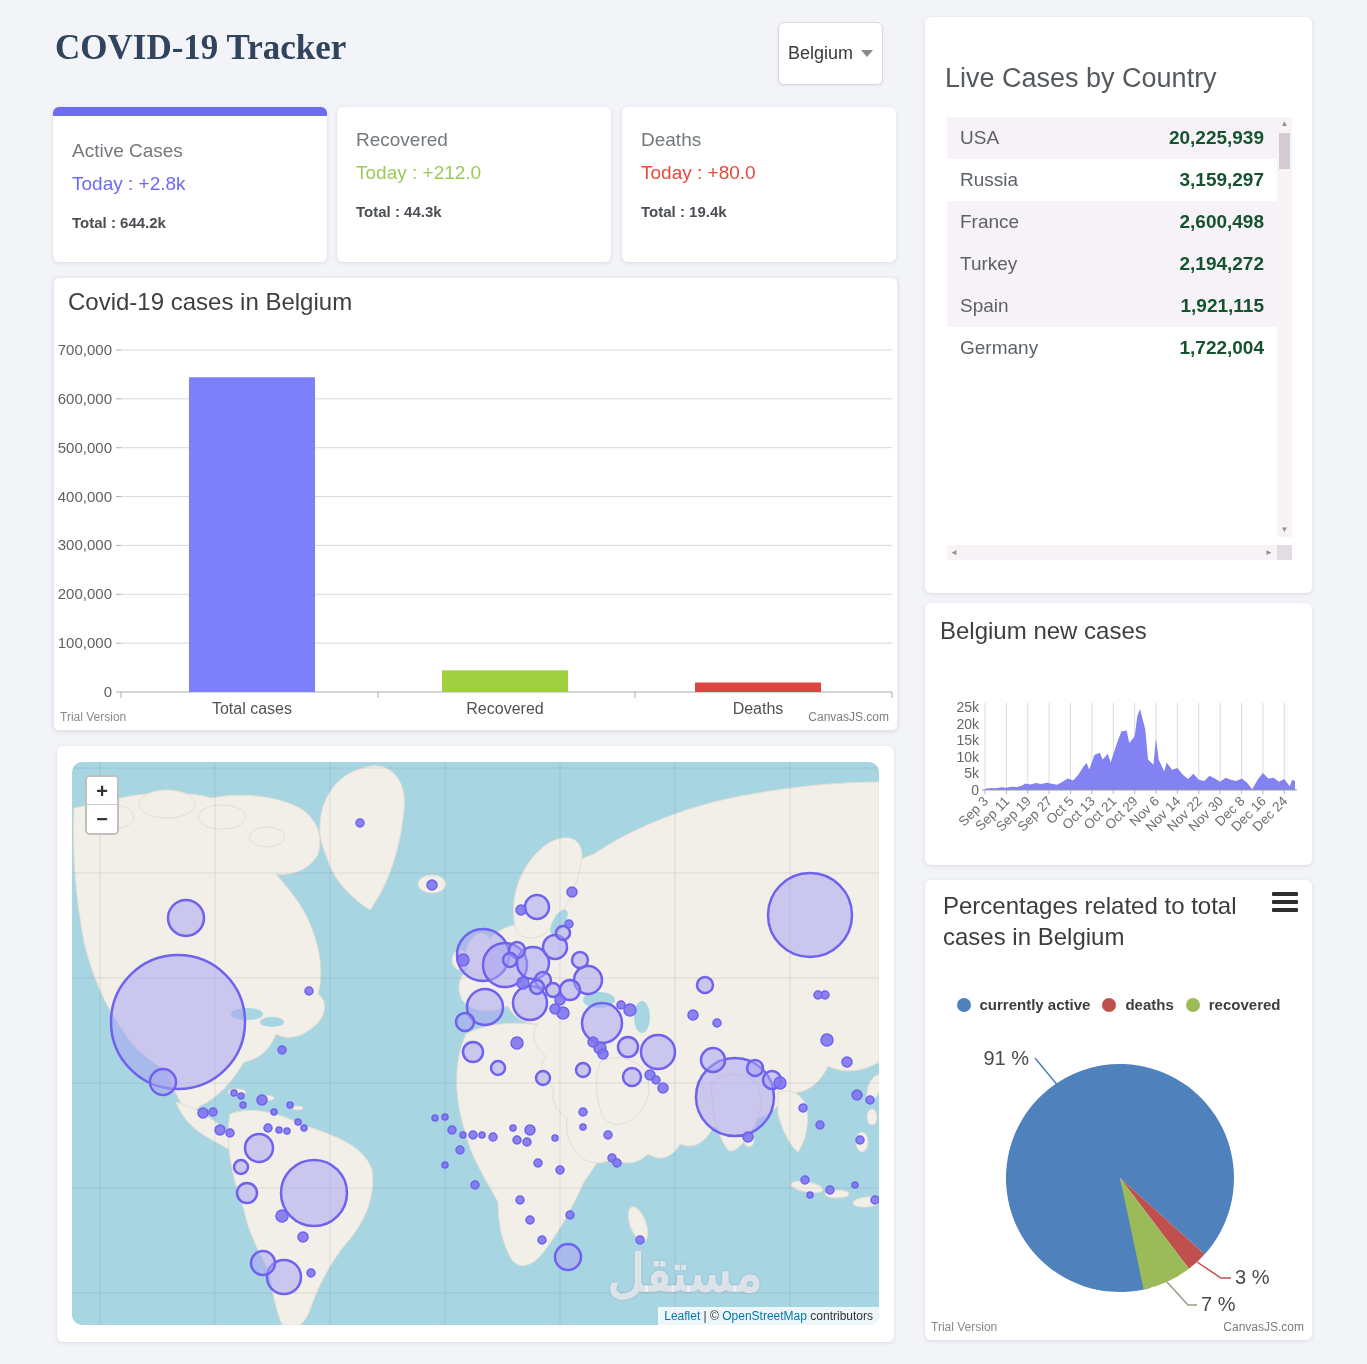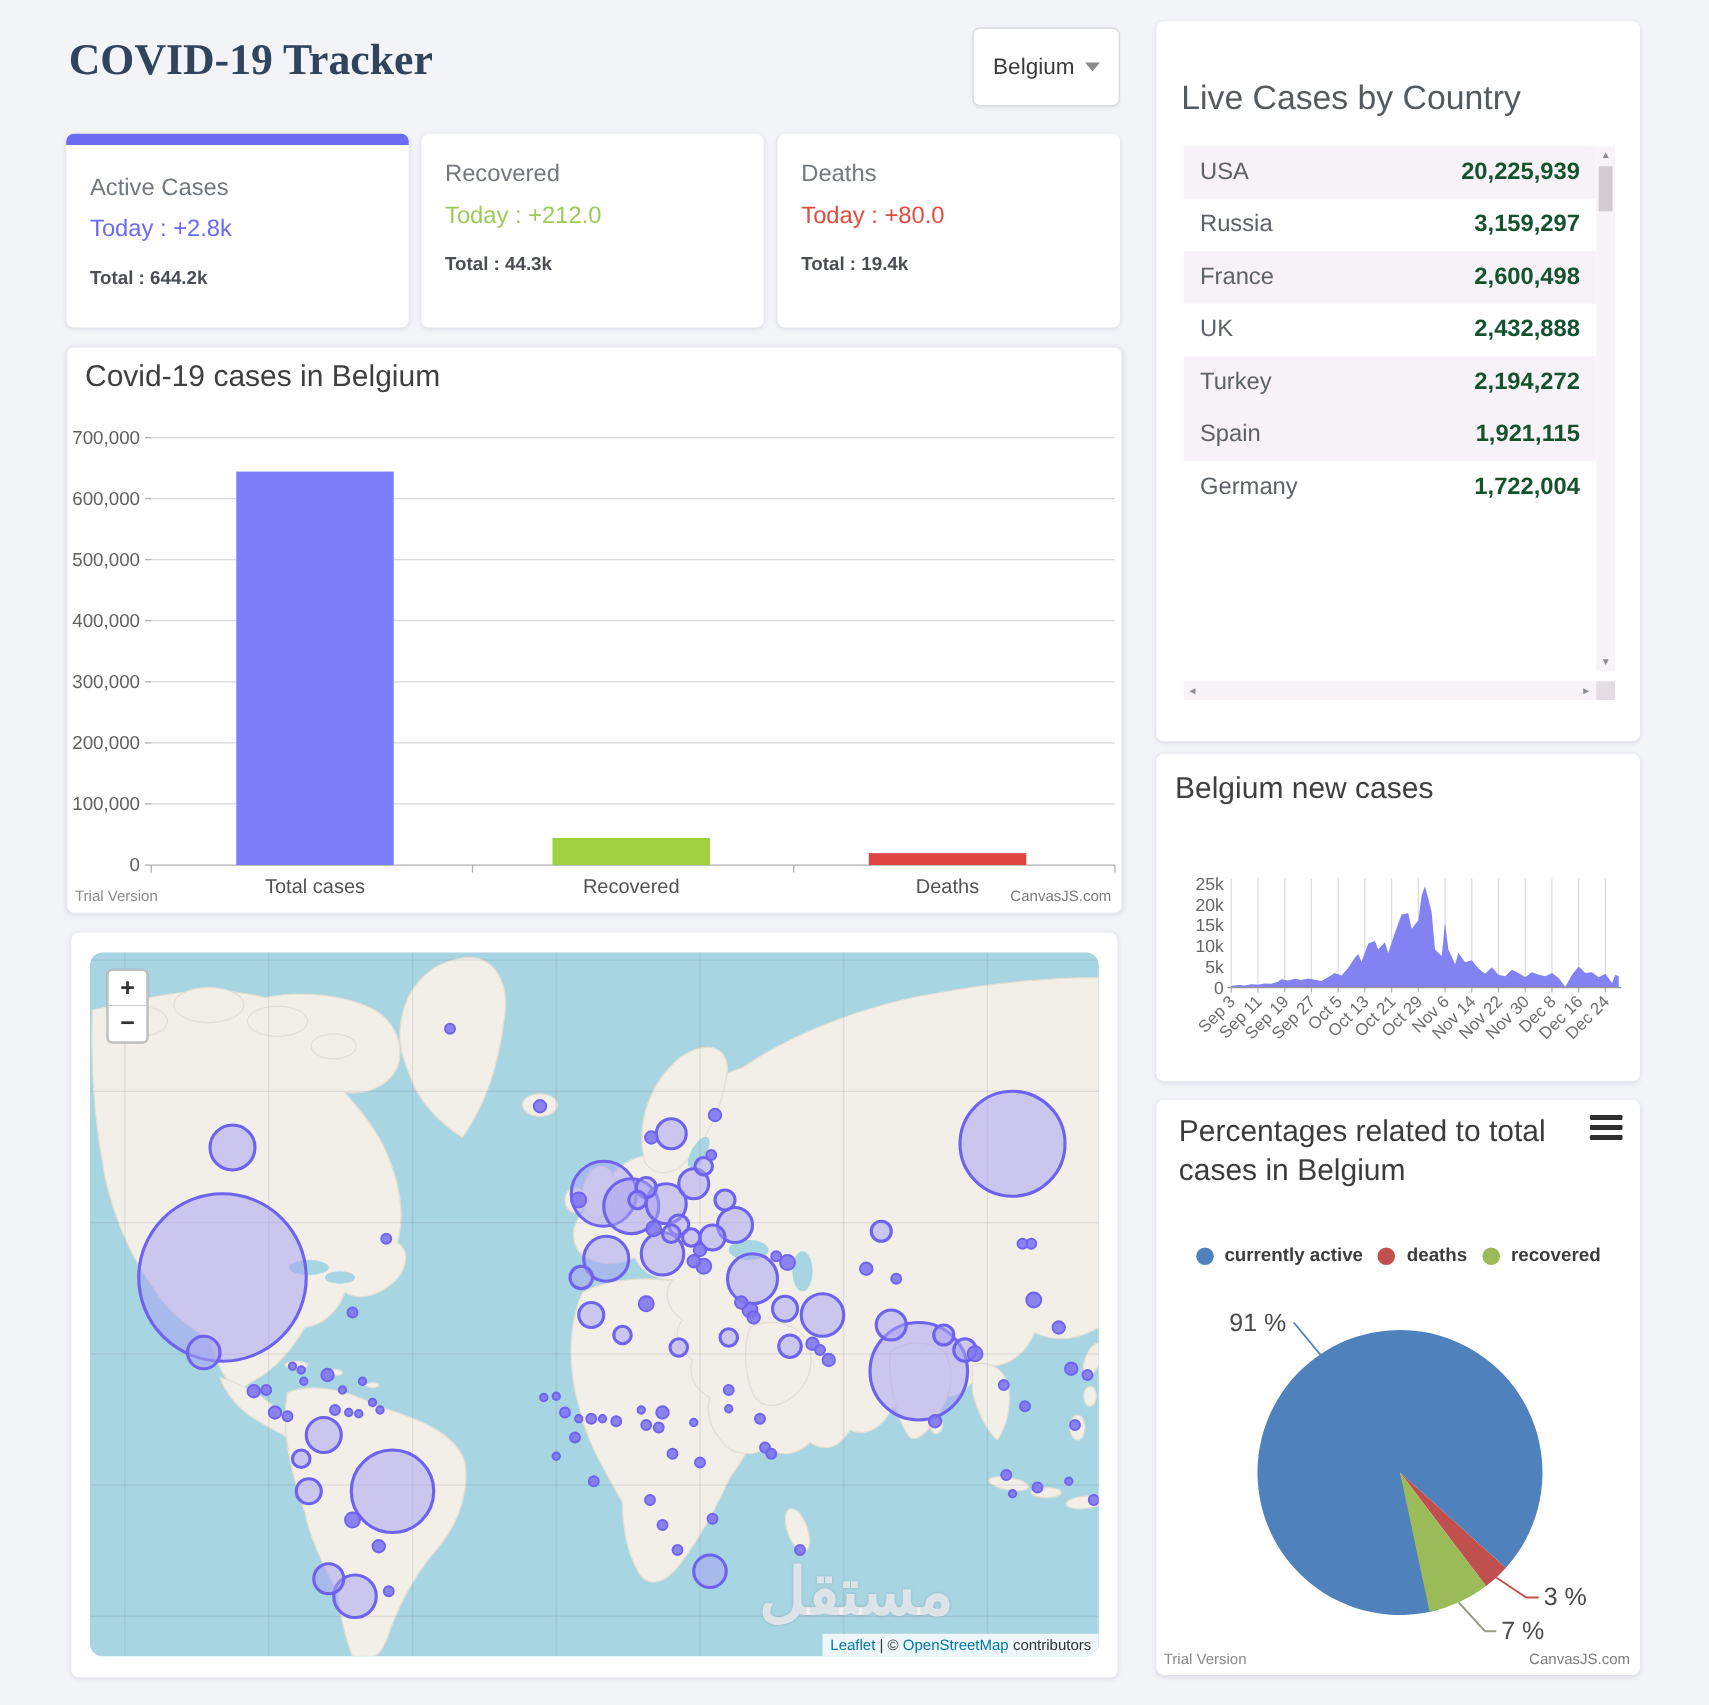--- a/index.html
+++ b/index.html
@@ -5,21 +5,21 @@
   html,body{margin:0;padding:0;}
   body{width:1367px;height:1364px;position:relative;background:#f3f4f8;
        font-family:"Liberation Sans",sans-serif;overflow:hidden;}
   .card{position:absolute;background:#fff;border-radius:6px;
         box-shadow:0 1px 4px rgba(40,40,80,.12);}
   .bordered{border:1px solid #e9e9ef;}
 
   
   #page-title{position:absolute;left:55px;top:28px;margin:0;
     font-family:"Liberation Serif",serif;font-weight:bold;font-size:35px;color:#31445e;}
-  #country-selector{position:absolute;left:778px;top:22px;width:118px;height:63px;
+  #country-selector{position:absolute;left:778px;top:22px;width:105px;height:63px;
     background:#fff;border:1px solid #d9d9e0;border-radius:6px;cursor:pointer;
     box-shadow:0 1px 3px rgba(40,40,80,.08);display:flex;align-items:center;justify-content:center;
     gap:8px;font-size:18px;color:#3a3a3a;font-family:"Liberation Sans",sans-serif;}
   .caret{width:0;height:0;border-left:6px solid transparent;border-right:6px solid transparent;
     border-top:7px solid #8a8a8a;}
 
   
   .stat-card{top:107px;height:155px;width:274px;}
   .stat-accent{position:absolute;left:0;right:0;top:0;height:9px;border-radius:6px 6px 0 0;}
   .stat-label{position:absolute;left:19px;font-size:19px;color:#73787d;}
@@ -368,24 +368,20 @@
         <span class="live-value">20,225,939</span>
       </div>
       <div class="live-row">
         <span class="live-country">Russia</span>
         <span class="live-value">3,159,297</span>
       </div>
       <div class="live-row striped">
         <span class="live-country">France</span>
         <span class="live-value">2,600,498</span>
       </div>
-      <div class="live-row">
-        <span class="live-country">UK</span>
-        <span class="live-value">2,432,888</span>
-      </div>
       <div class="live-row striped">
         <span class="live-country">Turkey</span>
         <span class="live-value">2,194,272</span>
       </div>
       <div class="live-row striped">
         <span class="live-country">Spain</span>
         <span class="live-value">1,921,115</span>
       </div>
       <div class="live-row">
         <span class="live-country">Germany</span>

